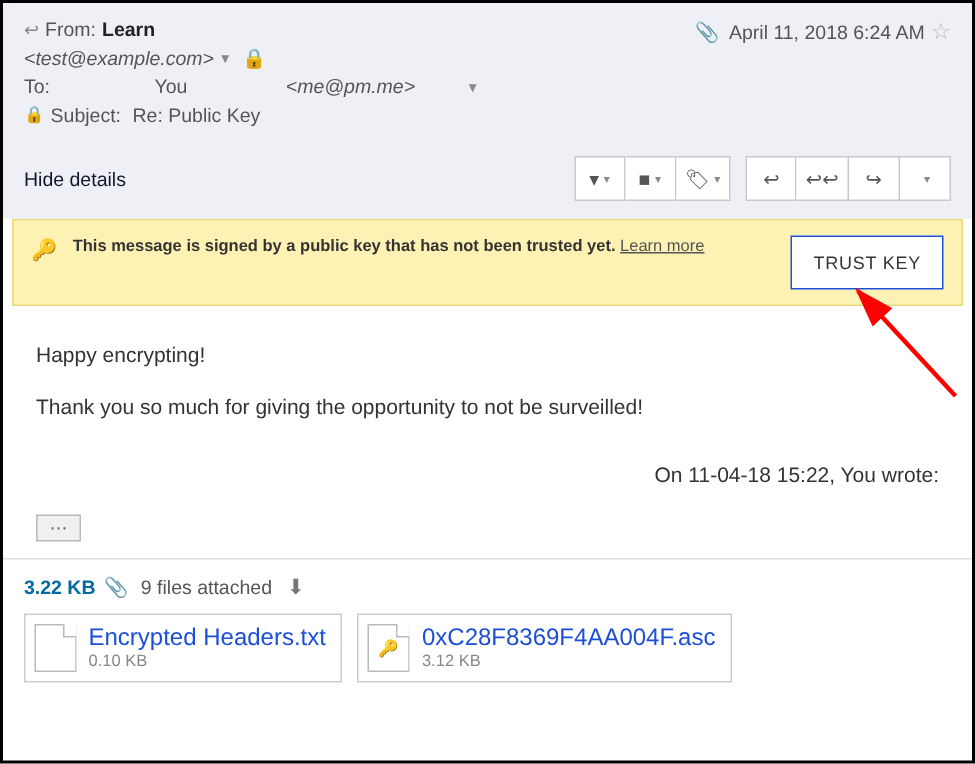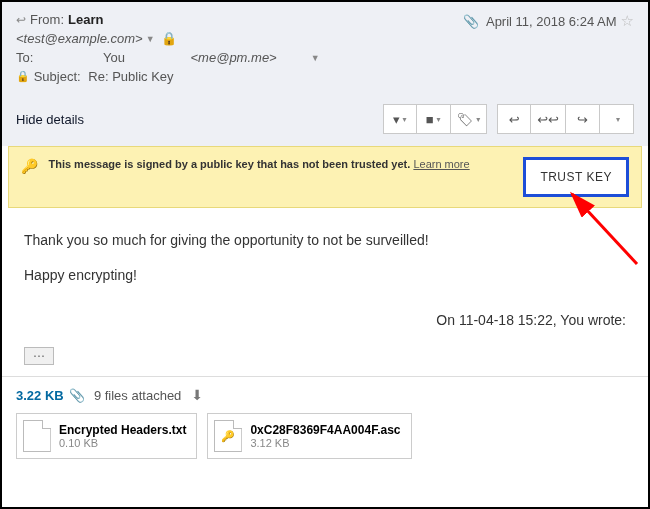--- a/index.html
+++ b/index.html
@@ -77,21 +77,21 @@
     align-items: flex-start;
     gap: 10px;
     margin: 0 6px;
   }
   .banner .key-ic { color: #555; font-size: 14px; margin-top: 1px; }
   .banner-text { flex: 1; color: #333; font-size: 11px; line-height: 1.4; }
   .banner-text strong { font-weight: bold; }
   .banner a { color: #555; text-decoration: underline; }
   .trust-btn {
     background: #fff;
-    border: 3px solid #1d4ed8;
+    border: 1px solid #1d4ed8;
     padding: 10px 14px;
     font-size: 12px;
     letter-spacing: 0.5px;
     color: #333;
     cursor: pointer;
     white-space: nowrap;
   }
 
   .body-area {
     padding: 22px 22px 10px 22px;
@@ -151,21 +151,21 @@
   .file-ic::before {
     content: '';
     position: absolute;
     top: -1px; right: -1px;
     width: 8px; height: 8px;
     background: #fff;
     border-left: 1px solid #bbb;
     border-bottom: 1px solid #bbb;
   }
   .attach-info { display: flex; flex-direction: column; }
-  .attach-name { font-weight: bold; font-size: 12px; color: #000000; }
+  .attach-name { font-weight: normal; font-size: 16px; color: #1d4ed8; }
   .attach-size { font-size: 11px; color: #888; }
 
   .arrow {
     position: absolute;
     top: 182px;
     left: 555px;
     pointer-events: none;
   }
 </style>
 </head>
@@ -237,22 +237,22 @@
 <div class="banner">
   <span class="key-ic">🔑</span>
   <div class="banner-text">
     <strong>This message is signed by a public key that has not been trusted yet.</strong>
     <a href="#">Learn more</a>
   </div>
   <button class="trust-btn">TRUST KEY</button>
 </div>
 
 <div class="body-area">
+  <p>Happy encrypting!</p>
   <p>Thank you so much for giving the opportunity to not be surveilled!</p>
-  <p>Happy encrypting!</p>
   <p style="margin-top:24px;text-align:right;">On 11-04-18 15:22, You wrote:</p>
   <span class="ellipsis-btn">⋯</span>
 </div>
 
 <div class="attach-bar">
   <strong>3.22 KB</strong>
   <span class="attach-ic">📎</span>
   <span>9 files attached</span>
   <span class="dl-ic">⬇</span>
 </div>

